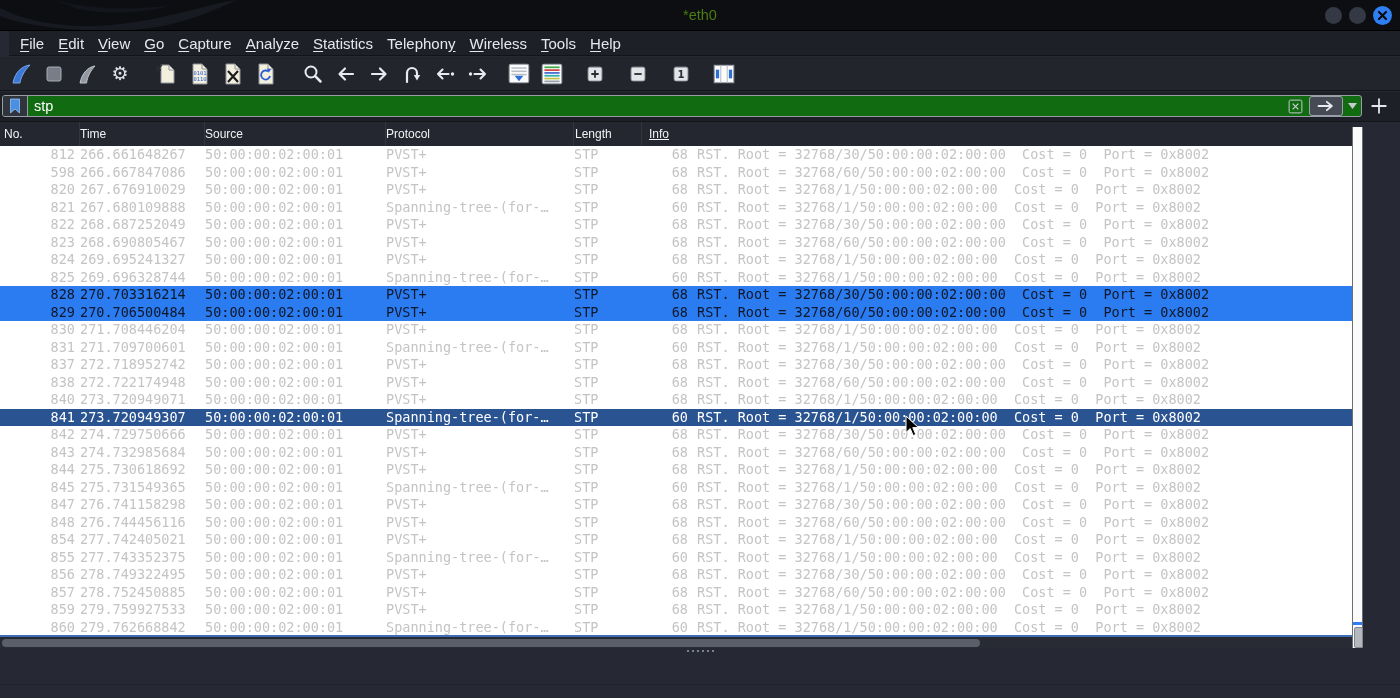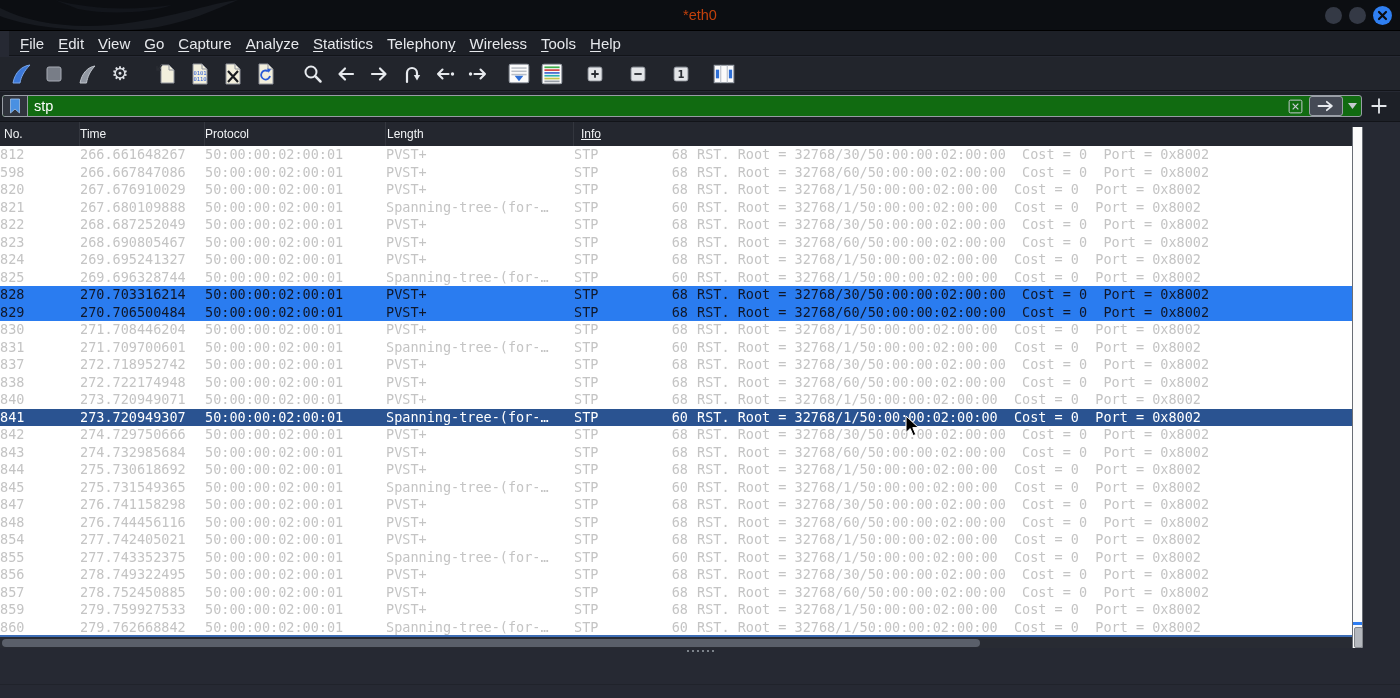--- a/index.html
+++ b/index.html
@@ -3,21 +3,21 @@
 <meta charset="utf-8">
 <style>
   html,body{margin:0;padding:0;background:#262933;}
   .window{position:relative;width:1400px;height:698px;overflow:hidden;background:#262933;
           font-family:"Liberation Sans",sans-serif;-webkit-font-smoothing:antialiased;}
 
   
   .titlebar{position:absolute;left:0;top:0;width:1400px;height:30px;background:#0c0e12;border-bottom:1px solid #000;}
   .dragon{position:absolute;left:0;top:0;pointer-events:none;}
   .title{position:absolute;left:0;top:0;width:100%;height:30px;line-height:30px;text-align:center;
-         color:#c2410c;font-size:14.5px;font-weight:500;}
+         color:#4d7c0f;font-size:14.5px;font-weight:500;}
   .winbtns{position:absolute;right:8px;top:0;height:30px;display:flex;align-items:center;gap:7px;}
   .wbtn{width:17px;height:17px;border-radius:50%;background:#343945;}
   .wbtn.close{width:19px;height:19px;background:#2f7ff2;display:flex;align-items:center;justify-content:center;}
 
   
   .menubar{position:absolute;left:0;top:31px;width:1400px;height:25px;background:#1d2027;
            display:flex;align-items:center;padding-left:4px;border-bottom:1px solid #121419;box-sizing:border-box;margin-left:9px;}
   .menu-item{color:#e6e8ec;font-size:15px;padding:0 7px;height:25px;line-height:25px;cursor:default;}
   .menu-item u{text-decoration:underline;text-underline-offset:2px;}
 
@@ -48,21 +48,21 @@
   .hcell.c-no{padding-left:4px;}
   .hcell.c-length{padding-left:1px;}
   .hcell.c-info{padding-left:7px;border-right:none;text-decoration:underline;}
 
   .packet-list{position:absolute;left:0;top:146px;width:1352px;height:490px;background:#ffffff;overflow:hidden;}
   .prow{height:17.5px;line-height:17.5px;color:var(--row-text,#c4c4c4);
         font-family:"DejaVu Sans Mono",monospace;font-size:13.5px;cursor:default;}
   .prow.selected{background:var(--selected-row-bg,#2a7cf0);color:#0f172a;}
   .prow.focused{background:var(--focused-row-bg,#2a5391);color:#ffffff;}
   .pcell{white-space:pre;overflow:hidden;}
-  .pcell.c-no{text-align:left;padding-right:5px;}
+  .pcell.c-no{text-align:right;padding-right:5px;}
   .pcell.c-length{text-align:right;padding-right:2px;}
   .pcell.c-info{padding-left:7px;}
 
   .list-bottom-line{position:absolute;left:0;top:635px;width:1352px;height:2px;background:#3d6db5;}
 
   
   .vscroll{position:absolute;left:1352px;top:127px;width:11px;height:521px;background:#fbfbfb;
            border-left:1px solid #696d75;border-right:1px solid #696d75;box-sizing:border-box;}
   .vscroll .new-pkt-marker{position:absolute;left:0;right:0;top:495px;height:3px;background:#2e7df2;}
   .vscroll .vthumb{position:absolute;left:1px;top:500px;width:7px;height:19px;background:#b5b8be;
@@ -294,20 +294,21 @@
     <div class="add-filter-btn">
       <svg width="18" height="18" viewBox="0 0 24 24">
           <path d="M12 3 v18 M3 12 h18" stroke="#e4e7eb" stroke-width="2.4" stroke-linecap="round"></path>
         </svg>
     </div>
   </div>
 
   <div class="table-header grid">
       <div class="hcell c-no">No.</div>
       <div class="hcell c-time">Time</div>
+      <div class="hcell c-source">Source</div>
       <div class="hcell c-protocol">Protocol</div>
       <div class="hcell c-length">Length</div>
       <div class="hcell c-info">Info</div>
     </div>
 
   <div class="packet-list">
       <div class="prow grid">
         <div class="pcell c-no">812</div>
         <div class="pcell c-time">266.661648267</div>
         <div class="pcell c-source">50:00:00:02:00:01</div>

